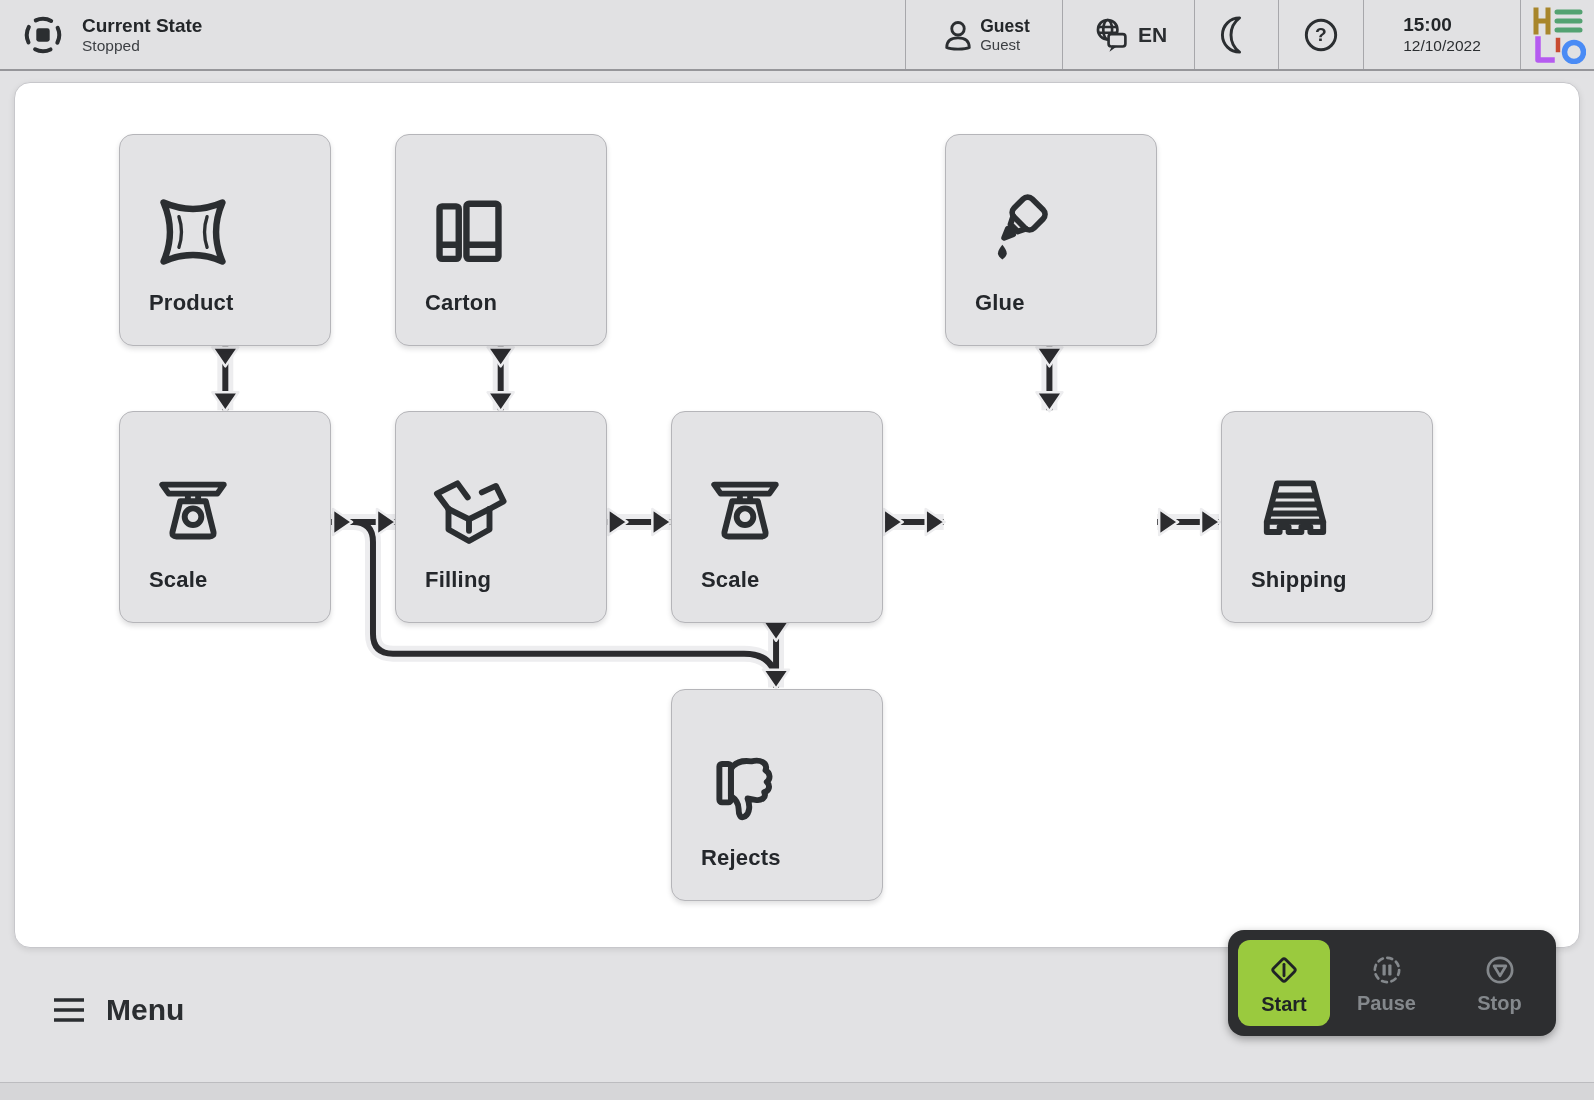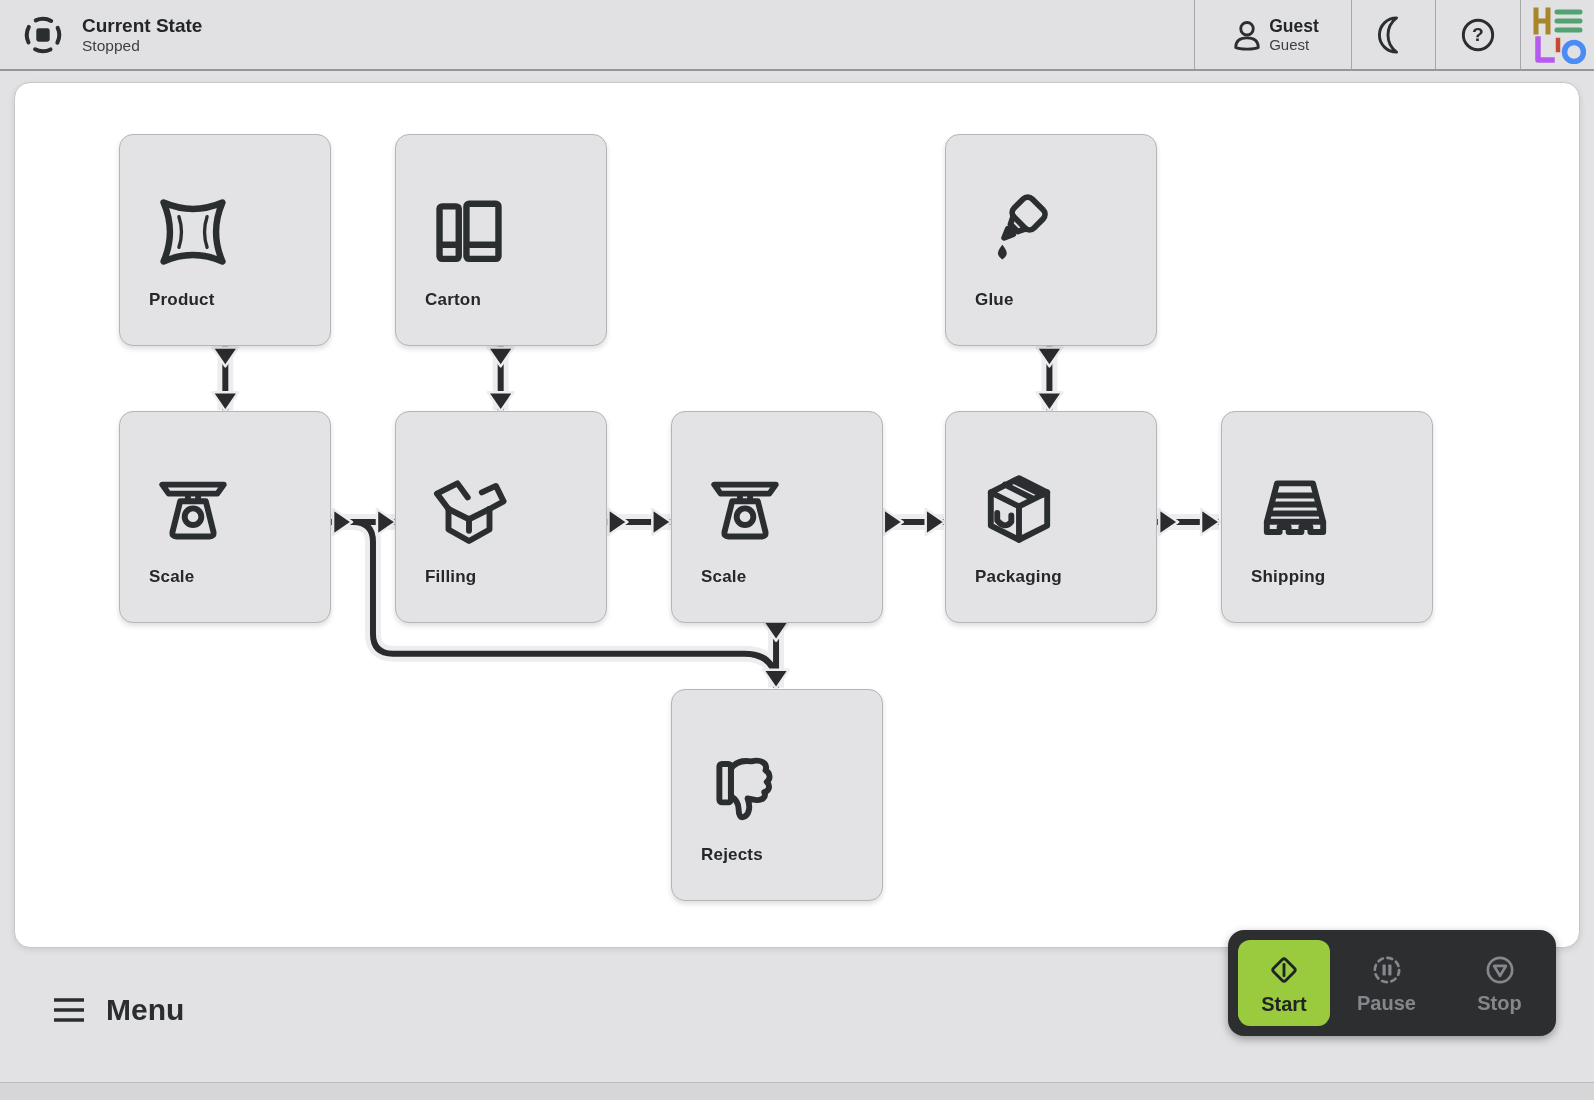--- a/index.html
+++ b/index.html
@@ -25,21 +25,21 @@
   .lang-label{font-size:21px;font-weight:600;color:#2b2e31;}
   .clock-texts{display:flex;flex-direction:column;line-height:1.2;}
   .clock-time{font-size:19px;font-weight:700;color:#232629;}
   .clock-date{font-size:15.5px;color:#2b2e31;}
 
   
   .stage{position:absolute;left:14px;top:82px;width:1566px;height:866px;background:#ffffff;border:1.5px solid #c7c7cb;border-radius:16px;box-shadow:0 2px 6px rgba(0,0,0,.10);box-sizing:border-box;}
   .connectors{position:absolute;left:0;top:0;width:100%;height:100%;}
   .node{position:absolute;width:212px;height:212px;background:#e3e3e5;border:1.5px solid #b5b5b9;border-radius:14px;box-shadow:0 3px 5px rgba(40,40,45,.15);box-sizing:border-box;}
   .node .node-icon{position:absolute;left:32px;top:56px;}
-  .node .node-label{position:absolute;left:29px;top:155px;font-size:17px;font-weight:700;color:#24272b;letter-spacing:.2px;}
+  .node .node-label{position:absolute;left:29px;top:155px;font-size:22px;font-weight:700;color:#24272b;letter-spacing:.2px;}
 
   
   .menu-btn{position:absolute;left:52px;top:993px;display:flex;align-items:center;gap:20px;cursor:pointer;}
   .menu-label{font-size:30px;font-weight:700;color:#2b2e31;}
   .control-cluster{position:absolute;left:1228px;top:930px;width:328px;height:106px;background:#2d2e30;border-radius:16px;display:flex;align-items:center;box-shadow:0 3px 8px rgba(0,0,0,.35);}
   .ctl{display:flex;flex-direction:column;align-items:center;justify-content:center;gap:4px;}
   .ctl-start{width:92px;height:86px;margin-left:10px;background:#9aca3e;border-radius:12px;}
   .ctl-start .ctl-label{color:#1f2326;}
   .ctl-gray{flex:1;height:86px;}
   .ctl-label{font-size:20px;font-weight:700;}
@@ -70,34 +70,54 @@
             <circle cx="24" cy="16.5" r="7.5"></circle>
             <path d="M10.5,39 C10.5,30 16.5,27.5 24,27.5 C31.5,27.5 37.5,30 37.5,39 C33,41.5 15,41.5 10.5,39 Z"></path>
           </g>
         </svg>
         <div class="user-texts">
           <span class="user-name">Guest</span>
           <span class="user-role">Guest</span>
         </div>
       </div>
 
+      <div class="hcell cell-lang">
+        <svg width="46" height="44" viewBox="0 0 52 48">
+          <g fill="none" stroke="#2b2e31" stroke-width="3">
+            <circle cx="20" cy="18" r="11"></circle>
+            <ellipse cx="20" cy="18" rx="5" ry="11"></ellipse>
+            <path d="M9.5,15 h21 M9.5,21.5 h21"></path>
+          </g>
+          <g>
+            <rect x="21" y="23" width="19" height="14" rx="3" fill="#e1e1e3" stroke="#2b2e31" stroke-width="3"></rect>
+            <path d="M25,36 L22,43 L31,36.5" fill="#2b2e31"></path>
+          </g>
+        </svg>
+        <span class="lang-label">EN</span>
+      </div>
 
       <div class="hcell cell-moon">
         <svg width="48" height="48" viewBox="0 0 56 56">
           <path d="M31,8 A20,20 0 1,0 31,48 A25,25 0 0,1 31,8 Z" fill="none" stroke="#2b2e31" stroke-width="3.4" stroke-linejoin="round"></path>
         </svg>
       </div>
 
       <div class="hcell cell-help">
         <svg width="44" height="44" viewBox="0 0 48 48">
           <circle cx="24" cy="24" r="16" fill="none" stroke="#2b2e31" stroke-width="3.2"></circle>
           <text x="24" y="31" text-anchor="middle" font-family="Liberation Sans, sans-serif" font-size="21" font-weight="700" fill="#2b2e31">?</text>
         </svg>
       </div>
 
+      <div class="hcell cell-clock">
+        <div class="clock-texts">
+          <span class="clock-time">15:00</span>
+          <span class="clock-date">12/10/2022</span>
+        </div>
+      </div>
 
       <div class="hcell cell-logo">
         <svg width="56" height="58" viewBox="0 0 56 58">
           <g stroke-linecap="square" fill="none">
             <path d="M6,4 V26 M18,4 V26 M6,15 H18" stroke="#a8862b" stroke-width="5"></path>
             <path d="M27,6 H50 M27,15 H50 M27,24 H50" stroke="#53a271" stroke-width="5" stroke-linecap="round"></path>
             <path d="M8,33 V54 H22" stroke="#b55bf0" stroke-width="5.5" stroke-linejoin="round"></path>
             <path d="M28,34 V44" stroke="#c84b31" stroke-width="4.5"></path>
             <circle cx="44" cy="46" r="9.5" stroke="#4a8bf5" stroke-width="5.5"></circle>
           </g>
@@ -220,32 +240,20 @@
         <g fill="none" stroke="#2b2e31" stroke-width="4.6" stroke-linejoin="round">
           <path d="M8,13 H56 L51,20 H13 Z"></path>
           <path d="M28,20 V26 M36,20 V26"></path>
           <path d="M22,26 H42 L48,50 Q48.5,53.5 45,53.5 H19 Q15.5,53.5 16,50 Z"></path>
           <circle cx="32" cy="38" r="6.5"></circle>
         </g>
       </svg>
       <span class="node-label">Scale</span>
     </div>
 
-    <div class="node" style="left:930px;top:328px;">
-      <svg class="node-icon" width="82" height="82" viewBox="0 0 64 64">
-        <g fill="none" stroke="#2b2e31" stroke-width="4.6" stroke-linejoin="round" stroke-linecap="round">
-          <path d="M32,8 L54,19 V45 L32,56 L10,45 V19 Z"></path>
-          <path d="M10,19 L32,30 L54,19"></path>
-          <path d="M32,30 V56"></path>
-          <path d="M21,13 L43,24 M28,10 L50,21"></path>
-          <path d="M15,35 V41 Q21,48 26,42 V37"></path>
-        </g>
-      </svg>
-      <span class="node-label">Packaging</span>
-    </div>
 
     <div class="node" style="left:1206px;top:328px;">
       <svg class="node-icon" width="82" height="82" viewBox="0 0 64 64">
         <g fill="none" stroke="#2b2e31" stroke-width="4.6" stroke-linejoin="round">
           <path d="M18,12 H46 L54,42 H10 Z"></path>
           <path d="M15.5,21.5 H48.5 M13.5,28.5 H50.5 M11.5,35.5 H52.5"></path>
           <path d="M10,42 V50 H20 V46 H27 V50 H37 V46 H44 V50 H54 V42"></path>
         </g>
       </svg>
       <span class="node-label">Shipping</span>

